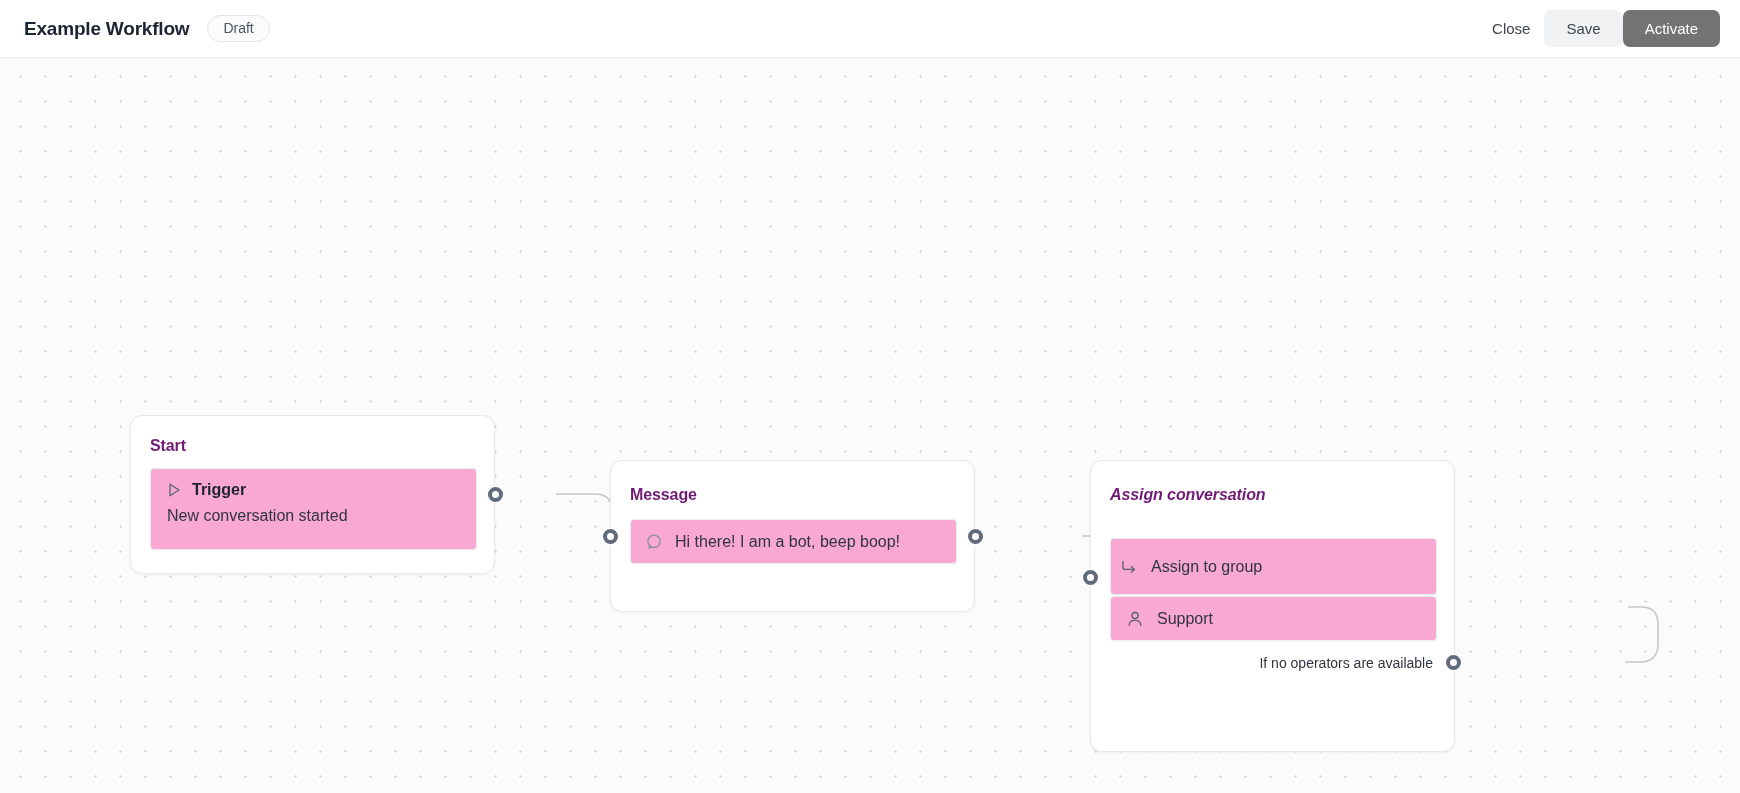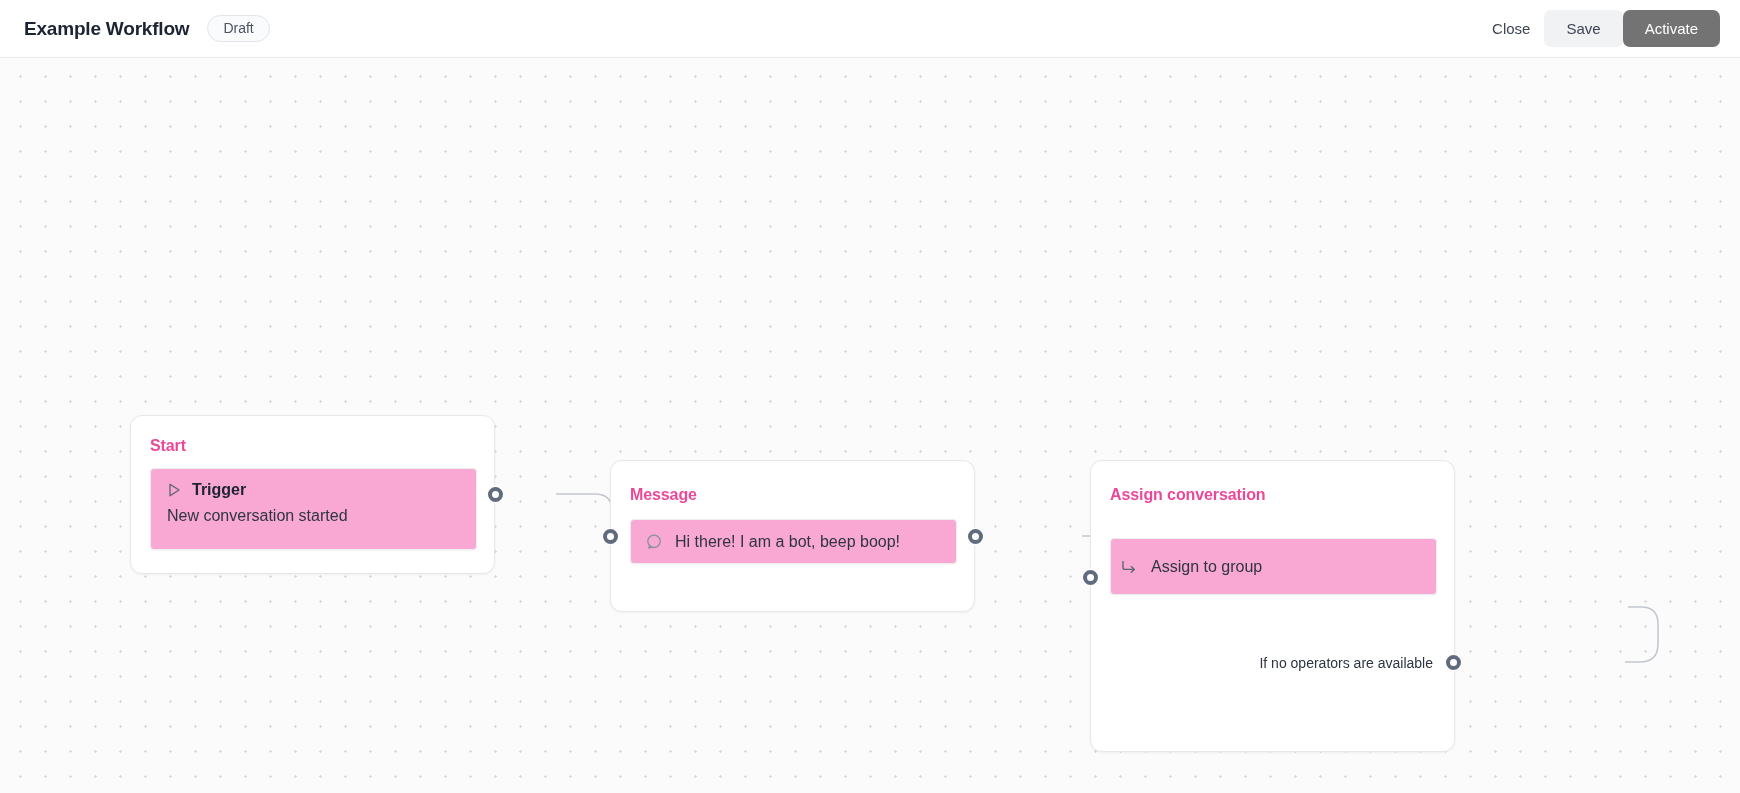--- a/index.html
+++ b/index.html
@@ -71,21 +71,21 @@
   
   .node {
     position: absolute;
     background: #ffffff;
     border: 1px solid #e6e8eb;
     border-radius: 12px;
     box-shadow: 0 1px 3px rgba(16,24,40,0.05);
   }
   .node-title {
     font-size: 16px; font-weight: bold;
-    color: #ec4899; letter-spacing: -0.1px;
+    color: #701a75; letter-spacing: -0.1px;
   }
   .sub-card {
     background: #f9a8d4;
     border: 1px solid #eceef0;
     border-radius: 4px;
     box-shadow: 0 1px 2px rgba(16,24,40,0.04);
   }
   .row { display: flex; align-items: center; }
   .icon { display: inline-flex; align-items: center; justify-content: center; flex: none; }
 
@@ -98,21 +98,21 @@
   .trigger-desc { margin-top: 8px; font-size: 16px; color: #2e3440; }
 
   
   #node-message { left: 610px; top: 402px; width: 365px; height: 152px; }
   #node-message .node-title { position: absolute; left: 19px; top: 25px; }
   #msg-card { position: absolute; left: 19px; top: 58px; width: 327px; height: 45px; padding: 0 14px; display: flex; align-items: center; gap: 12px; }
   .msg-text { font-size: 16px; color: #2e3440; }
 
   
   #node-assign { left: 1090px; top: 402px; width: 365px; height: 292px; }
-  #node-assign .node-title { position: absolute; left: 19px; top: 25px; }
+  #node-assign .node-title { position: absolute; left: 19px; top: 25px; font-style: italic; }
   #assign-card-1 { position: absolute; left: 19px; top: 77px; width: 327px; height: 57px; padding: 0 9px; display: flex; align-items: center; gap: 13px; }
   #assign-card-2 { position: absolute; left: 19px; top: 135px; width: 327px; height: 45px; padding: 0 15px; display: flex; align-items: center; gap: 13px; }
   .assign-text { font-size: 16px; color: #2e3440; }
   .fallback-text {
     position: absolute; right: 21px; top: 194px;
     font-size: 14px; color: #2e3440;
   }
 
   
   .handle {
@@ -190,19 +190,28 @@
     <div class="sub-card" id="assign-card-1">
       <span class="icon">
         <svg width="18" height="18" viewBox="0 0 18 18">
           <path d="M3 3.5 V9.5 Q3 11.4 5 11.4 H14" fill="none" stroke="#5b6472" stroke-width="1.35" stroke-linecap="round" stroke-linejoin="round"></path>
           <path d="M11.3 8.6 L14.3 11.4 L11.3 14.2" fill="none" stroke="#5b6472" stroke-width="1.35" stroke-linecap="round" stroke-linejoin="round"></path>
         </svg>
       </span>
       <span class="assign-text">Assign to group</span>
     </div>
 
+    <div class="sub-card" id="assign-card-2">
+      <span class="icon">
+        <svg width="18" height="18" viewBox="0 0 18 18">
+          <circle cx="9" cy="5.6" r="3.1" fill="none" stroke="#5b6472" stroke-width="1.35"></circle>
+          <path d="M3.2 15.2 Q3.2 10.3 9 10.3 Q14.8 10.3 14.8 15.2" fill="none" stroke="#5b6472" stroke-width="1.35" stroke-linecap="round"></path>
+        </svg>
+      </span>
+      <span class="assign-text">Support</span>
+    </div>
 
     <div class="fallback-text">If no operators are available</div>
   </div>
   <div class="handle" style="left:1083px; top:512px;"></div>
   <div class="handle" style="left:1446px; top:597px;"></div>
 
 </div>
 
 </body></html>

